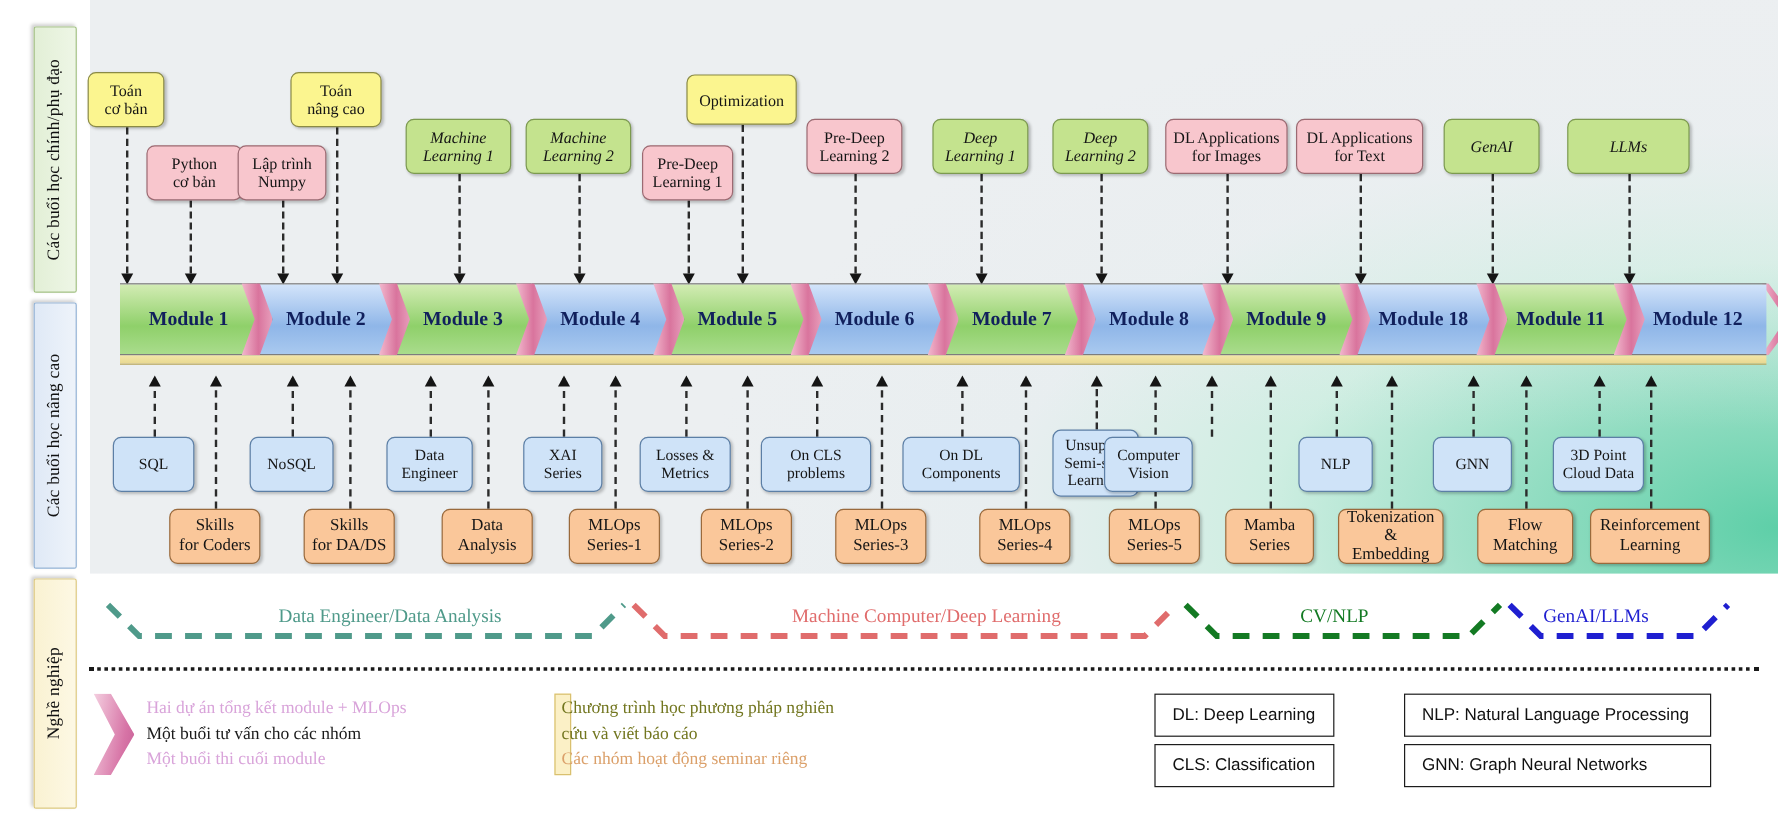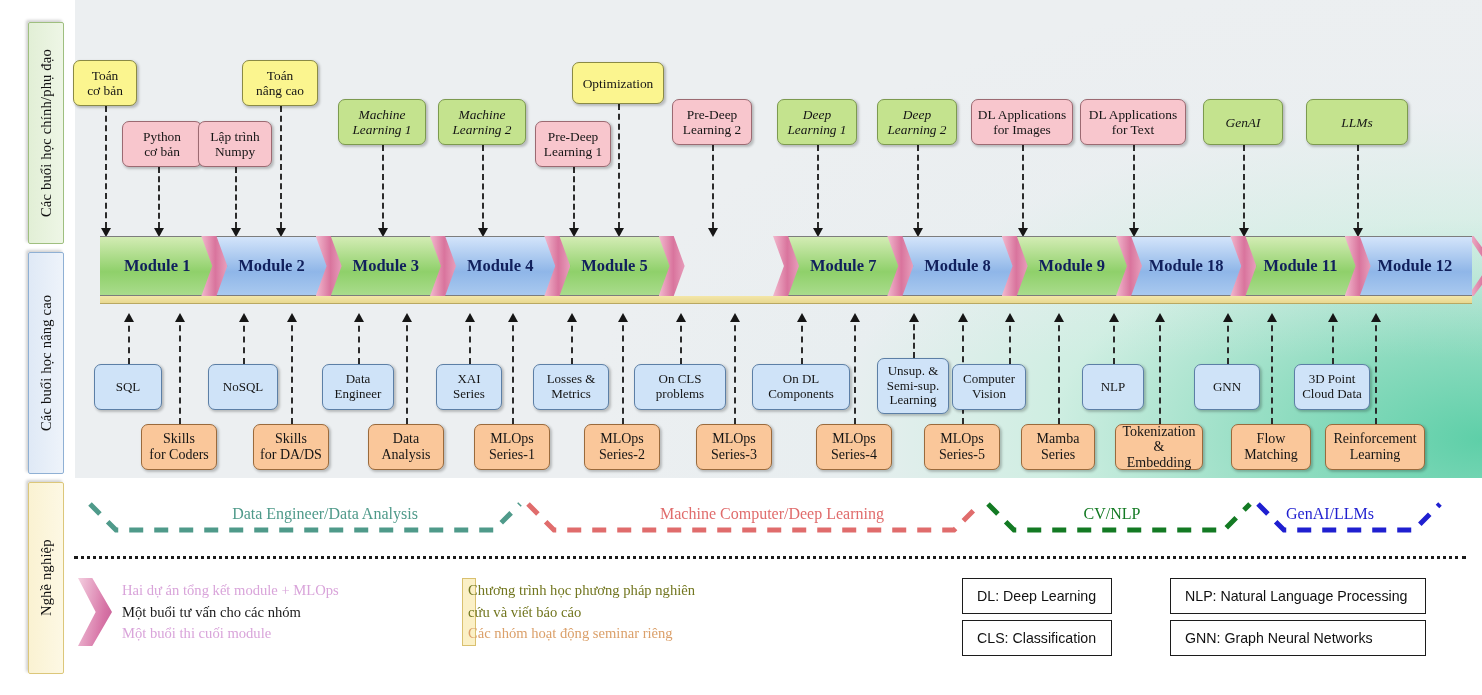--- a/index.html
+++ b/index.html
@@ -221,20 +221,23 @@
       </div>
       <div class="chev" style="left: 215.667px;"></div>
       <div class="mod b" style="left: 343px; width: 114.333px; z-index: 2;">
         <span>Module 4</span>
       </div>
       <div class="chev" style="left: 330px;"></div>
       <div class="mod g" style="left: 457.333px; width: 114.333px; z-index: 2;">
         <span>Module 5</span>
       </div>
       <div class="chev" style="left: 444.333px;"></div>
+      <div class="mod b" style="left: 571.667px; width: 114.333px; z-index: 2;">
+        <span>Module 6</span>
+      </div>
       <div class="chev" style="left: 558.667px;"></div>
       <div class="mod g" style="left: 686px; width: 114.333px; z-index: 2;">
         <span>Module 7</span>
       </div>
       <div class="chev" style="left: 673px;"></div>
       <div class="mod b" style="left: 800.333px; width: 114.333px; z-index: 2;">
         <span>Module 8</span>
       </div>
       <div class="chev" style="left: 787.333px;"></div>
       <div class="mod g" style="left: 914.667px; width: 114.333px; z-index: 2;">
@@ -314,21 +317,21 @@
 Series</div>
       <div class="node blue" style="left: 533px; top: 364px; width: 76px; height: 46px;">Losses &amp;
 Metrics</div>
       <div class="node blue" style="left: 634px; top: 364px; width: 92px; height: 46px;">On CLS
 problems</div>
       <div class="node blue" style="left: 752px; top: 364px; width: 98px; height: 46px;">On DL
 Components</div>
       <div class="node blue" style="left: 877px; top: 358px; width: 72px; height: 56px;">Unsup. &amp;
 Semi-sup.
 Learning</div>
-      <div class="node blue" style="left: 952px; top: 364px; width: 74px; height: 46px;">Computer
+      <div class="node blue" style="left: 920px; top: 364px; width: 74px; height: 46px;">Computer
 Vision</div>
       <div class="node blue" style="left: 1082px; top: 364px; width: 62px; height: 46px;">NLP</div>
       <div class="node blue" style="left: 1194px; top: 364px; width: 66px; height: 46px;">GNN</div>
       <div class="node blue" style="left: 1294px; top: 364px; width: 76px; height: 46px;">3D Point
 Cloud Data</div>
       <div class="node orange" style="left: 141px; top: 424px; width: 76px; height: 46px;">Skills
 for Coders</div>
       <div class="node orange" style="left: 253px; top: 424px; width: 76px; height: 46px;">Skills
 for DA/DS</div>
       <div class="node orange" style="left: 368px; top: 424px; width: 76px; height: 46px;">Data

